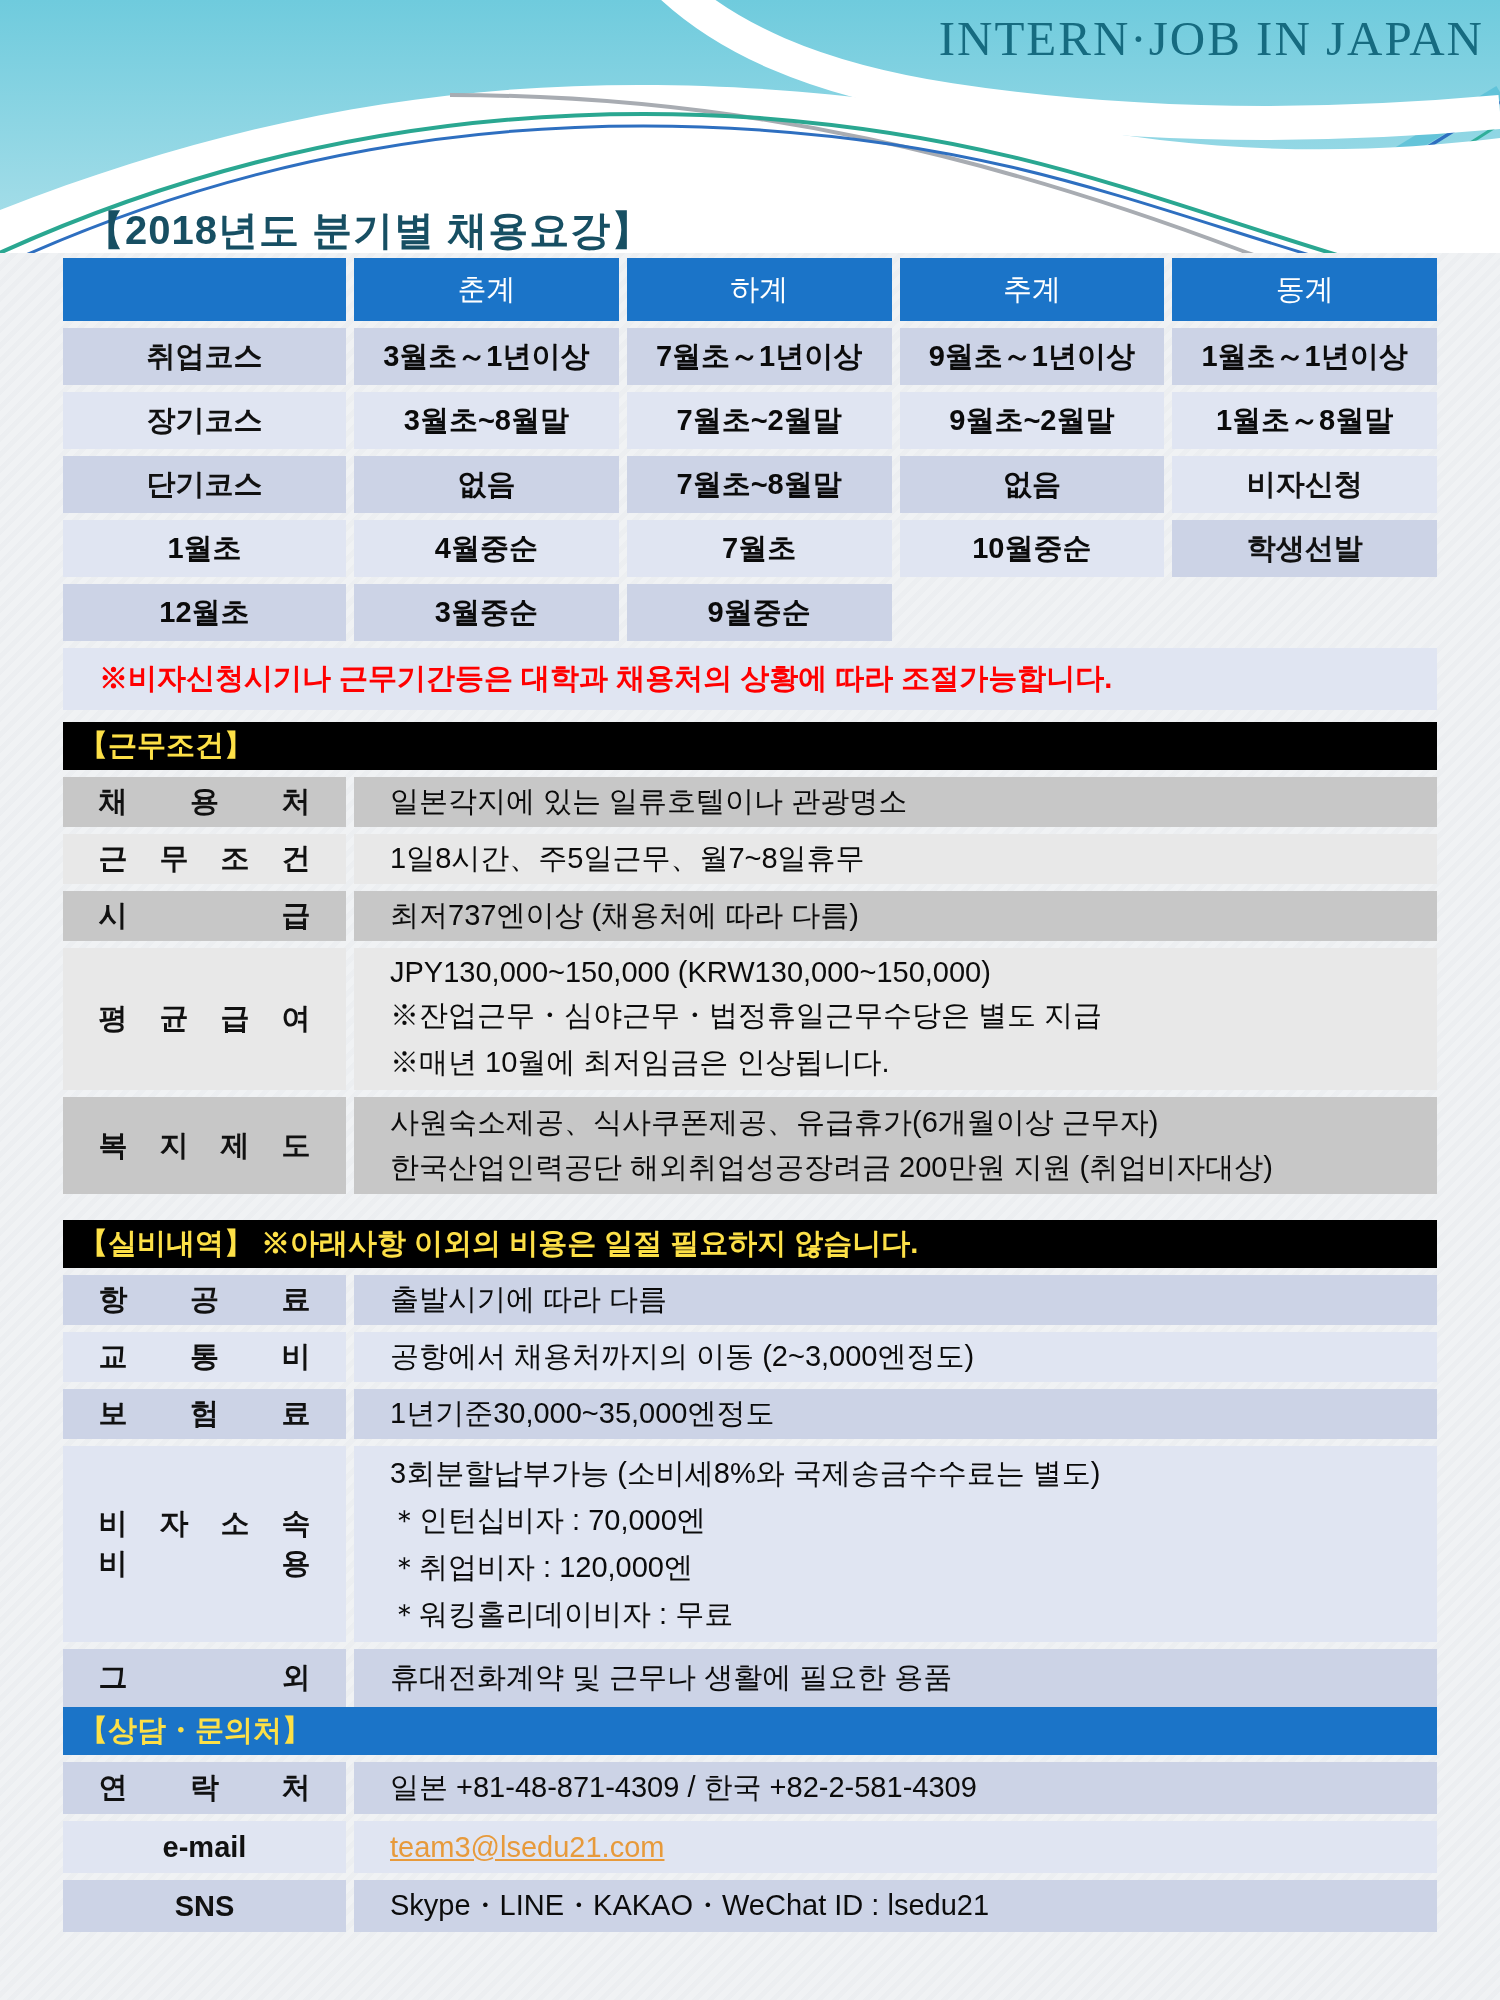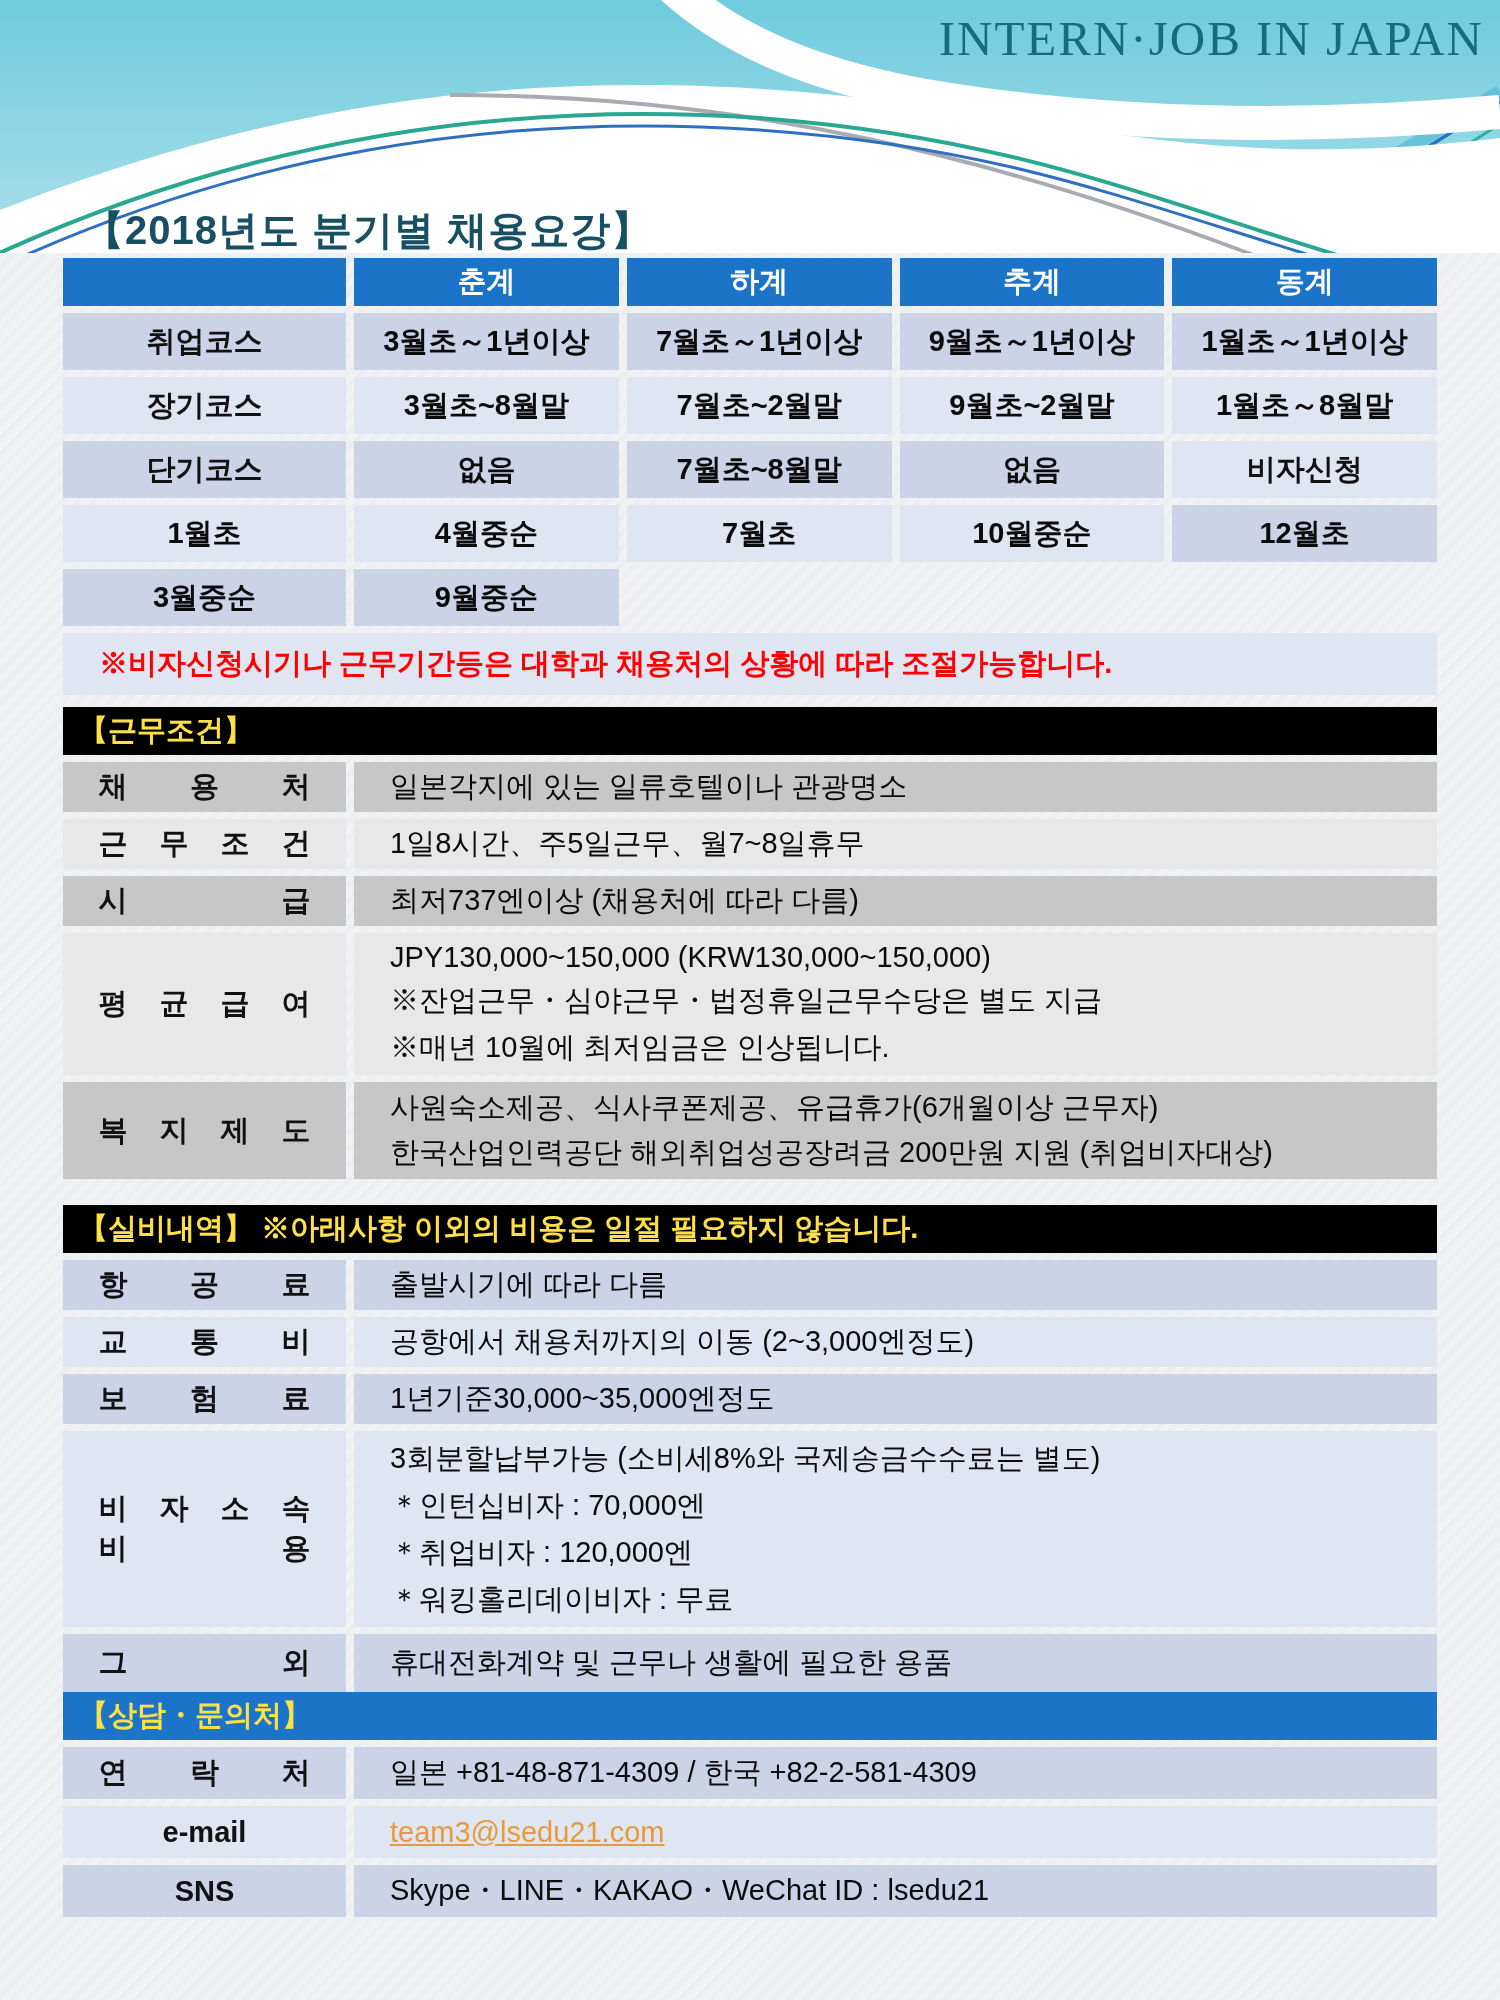--- a/index.html
+++ b/index.html
@@ -25,21 +25,21 @@
   .page-title{
     position:absolute;top:203px;left:84px;
     font-size:40px;font-weight:bold;color:#174f63;
     letter-spacing:1px;white-space:nowrap;
   }
   
   .content{position:absolute;top:258px;left:63px;width:1374px;}
   .grid5{display:grid;grid-template-columns:283px repeat(4,1fr);gap:7px 8px;}
   .grid2{display:grid;grid-template-columns:283px 1fr;gap:7px 8px;}
   .cell{display:flex;align-items:center;}
-  .hd{background:#1b74c8;color:#fff;font-weight:700;font-size:29px;justify-content:center;height:48px;}
+  .hd{background:#1b74c8;color:#fff;font-weight:400;font-size:29px;justify-content:center;height:63px;}
   .sc{height:57px;font-size:29px;}
   .sc.lab{font-weight:700;justify-content:center;}
   .sc.valc{font-weight:600;justify-content:center;color:#0b0b0b;}
   .c-dark{background:#ccd3e6;}
   .c-light{background:#e0e5f2;}
   .g-dark{background:#c7c7c7;}
   .g-light{background:#e8e8e8;}
   .note-row{
     grid-column:1 / -1;height:62px;background:#e0e5f2;
     display:flex;align-items:center;padding-left:36px;
@@ -124,20 +124,21 @@
       <div class="cell sc valc c-dark">없음</div>
       <div class="cell sc valc c-dark">7월초~8월말</div>
       <div class="cell sc valc c-dark">없음</div>
 
       <div class="cell sc lab c-light">비자신청</div>
       <div class="cell sc valc c-light">1월초</div>
       <div class="cell sc valc c-light">4월중순</div>
       <div class="cell sc valc c-light">7월초</div>
       <div class="cell sc valc c-light">10월중순</div>
 
+      <div class="cell sc lab c-dark">학생선발</div>
       <div class="cell sc valc c-dark">12월초</div>
       <div class="cell sc valc c-dark">3월중순</div>
       <div class="cell sc valc c-dark">9월중순</div>
 
       <div class="note-row">※비자신청시기나 근무기간등은 대학과 채용처의 상황에 따라 조절가능합니다.</div>
     </div>
 
     <div class="bar bar-black mt10" style="margin-top:12px;">【근무조건】</div>
     <div class="grid2 sect">
       <div class="cell kv-label g-dark h50">

